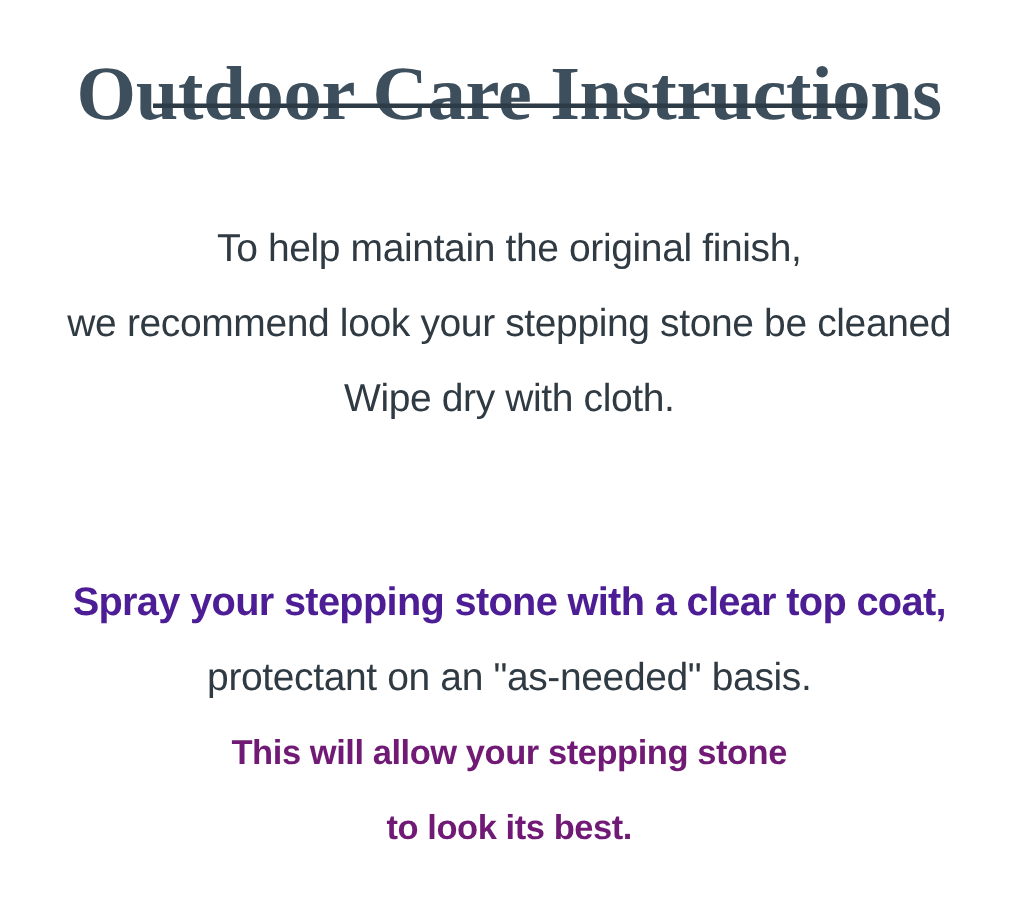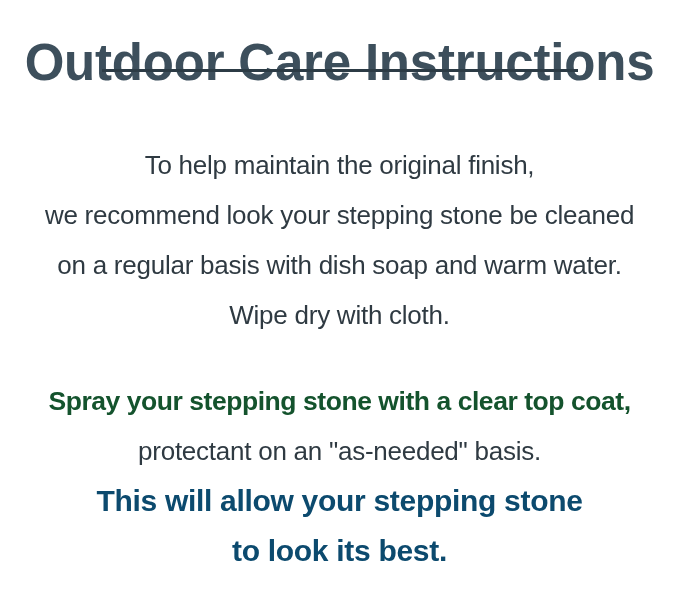--- a/index.html
+++ b/index.html
@@ -24,21 +24,21 @@
     box-sizing: border-box;
   }
 
   
   .title {
     position: absolute;
     top: 0;
     left: 0;
     width: 679px;
     text-align: center;
-    font-family: Liberation Sans, sans-serif;
+    font-family: Liberation Serif, serif;
     font-weight: bold;
     font-size: 51px;
     line-height: 58px;
     letter-spacing: -0.2px;
     color: #3d4f5c;
     white-space: nowrap;
   }
 
   
   .divider {
@@ -66,46 +66,45 @@
     white-space: nowrap;
     font-family: "Liberation Sans", sans-serif;
     font-size: 26px;
     line-height: 50px;
     color: #2f3a42;
     letter-spacing: -0.25px;
   }
 
   .line.bold {
     font-weight: bold;
-    color: #0c4a6e;
-    font-size: 30px;
+    color: #701a75;
+    font-size: 23px;
     letter-spacing: -0.3px;
   }
 
   .line.bold-wide {
     font-weight: bold;
-    color: #14532d;
+    color: #4c1d95;
     font-size: 26.5px;
     letter-spacing: -0.45px;
     text-align: center;
   }
 </style>
 </head>
 <body>
 
 <div class="page">
 
   <h1 class="title">Outdoor Care Instructions</h1>
 
   <div class="divider"></div>
 
   <div class="body-block" id="para-one">
     <span class="line">To help maintain the original finish,</span>
     <span class="line">we recommend look your stepping stone be cleaned</span>
-    <span class="line">on a regular basis with dish soap and warm water.</span>
     <span class="line">Wipe dry with cloth.</span>
   </div>
 
   <div class="body-block" id="para-two">
     <span class="line bold-wide">Spray your stepping stone with a clear top coat,</span>
     <span class="line">protectant on an "as-needed" basis.</span>
     <span class="line bold">This will allow your stepping stone</span>
     <span class="line bold">to look its best.</span>
   </div>
 

